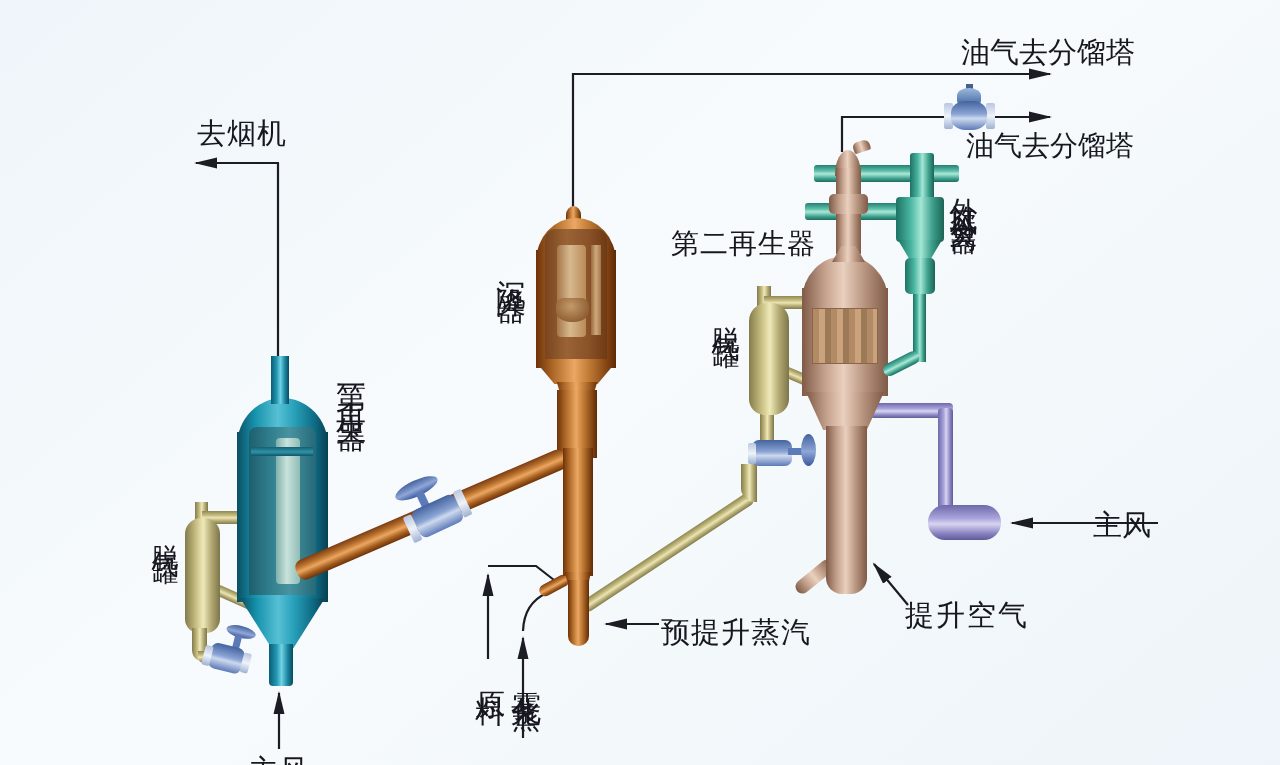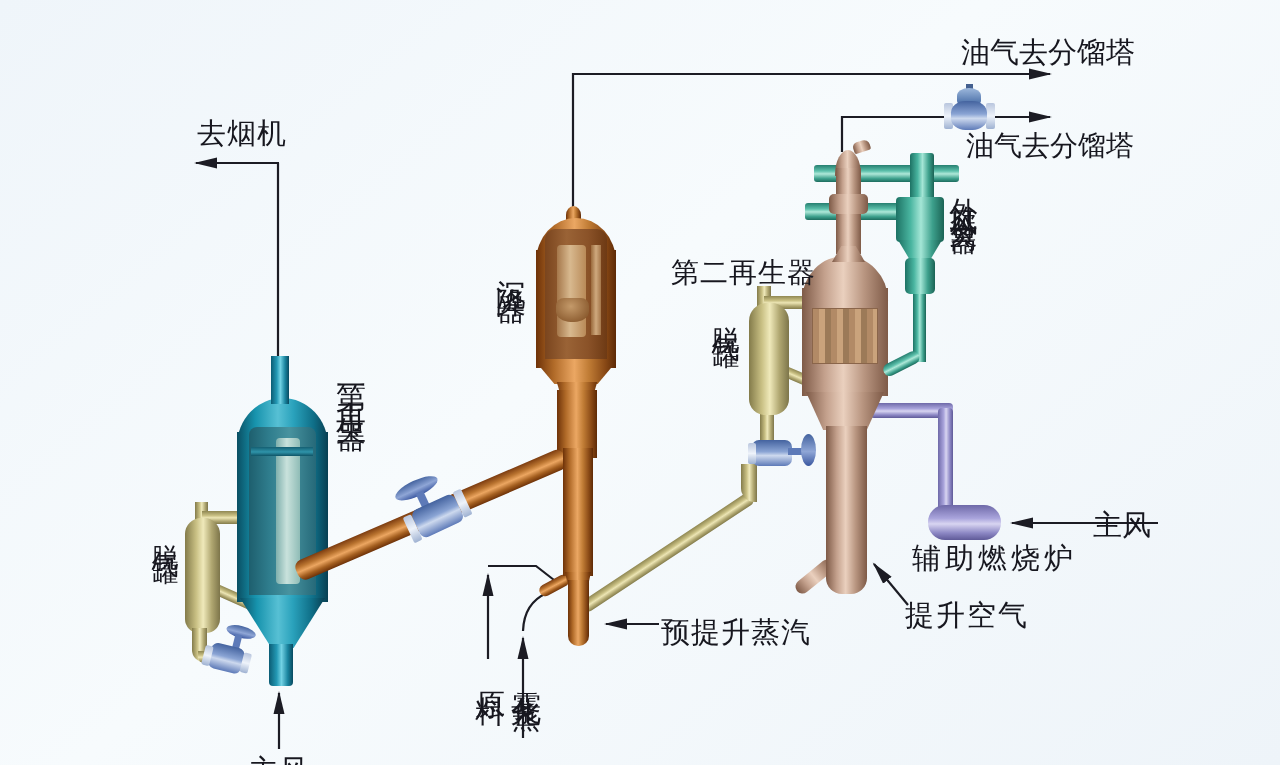--- a/index.html
+++ b/index.html
@@ -153,25 +153,24 @@
     <div class="abs valve-flange" style="left:2px;top:21px;width:9px;height:26px;"></div>
     <div class="abs valve-flange" style="left:44px;top:21px;width:9px;height:26px;"></div>
     <div class="abs valve-body" style="left:9px;top:19px;width:36px;height:29px;border-radius:40%;"></div>
   </div>
 
   <div class="lbl" style="left:197px;top:114px;font-size:29px;letter-spacing:1px;">去烟机</div>
   <div class="lbl" style="left:961px;top:33px;font-size:29px;">油气去分馏塔</div>
   <div class="lbl" style="left:966px;top:127px;font-size:28px;">油气去分馏塔</div>
   <div class="vlbl" style="left:490px;top:256px;font-size:30px;letter-spacing:8px;">沉降器</div>
   <div class="vlbl" style="left:330px;top:360px;font-size:30px;letter-spacing:10px;">第一再生器</div>
-  <div class="lbl" style="left:671px;top:254px;font-size:28px;letter-spacing:1px;">第二再生器</div>
+  <div class="lbl" style="left:671px;top:225px;font-size:28px;letter-spacing:1px;">第二再生器</div>
   <div class="vlbl" style="left:944px;top:176px;font-size:28px;letter-spacing:6px;">外旋风分离器</div>
   <div class="vlbl" style="left:147px;top:522px;font-size:27px;letter-spacing:8px;">脱气罐</div>
   <div class="vlbl" style="left:706px;top:304px;font-size:28px;letter-spacing:8px;">脱气罐</div>
   <div class="vlbl" style="left:469px;top:668px;font-size:30px;letter-spacing:4px;">原料</div>
   <div class="vlbl" style="left:505px;top:668px;font-size:30px;letter-spacing:5px;">雾化蒸</div>
   <div class="lbl" style="left:661px;top:613px;font-size:29px;letter-spacing:1px;">预提升蒸汽</div>
   <div class="lbl" style="left:905px;top:596px;font-size:29px;letter-spacing:2px;">提升空气</div>
-  <div class="lbl" style="left:912px;top:539px;font-size:29px;letter-spacing:4px;">辅助燃烧炉</div>
   <div class="lbl" style="left:1093px;top:506px;font-size:29px;">主风</div>
   <div class="lbl" style="left:249px;top:751px;font-size:29px;letter-spacing:2px;">主风</div>
 
 </div>
 
 </body></html>

